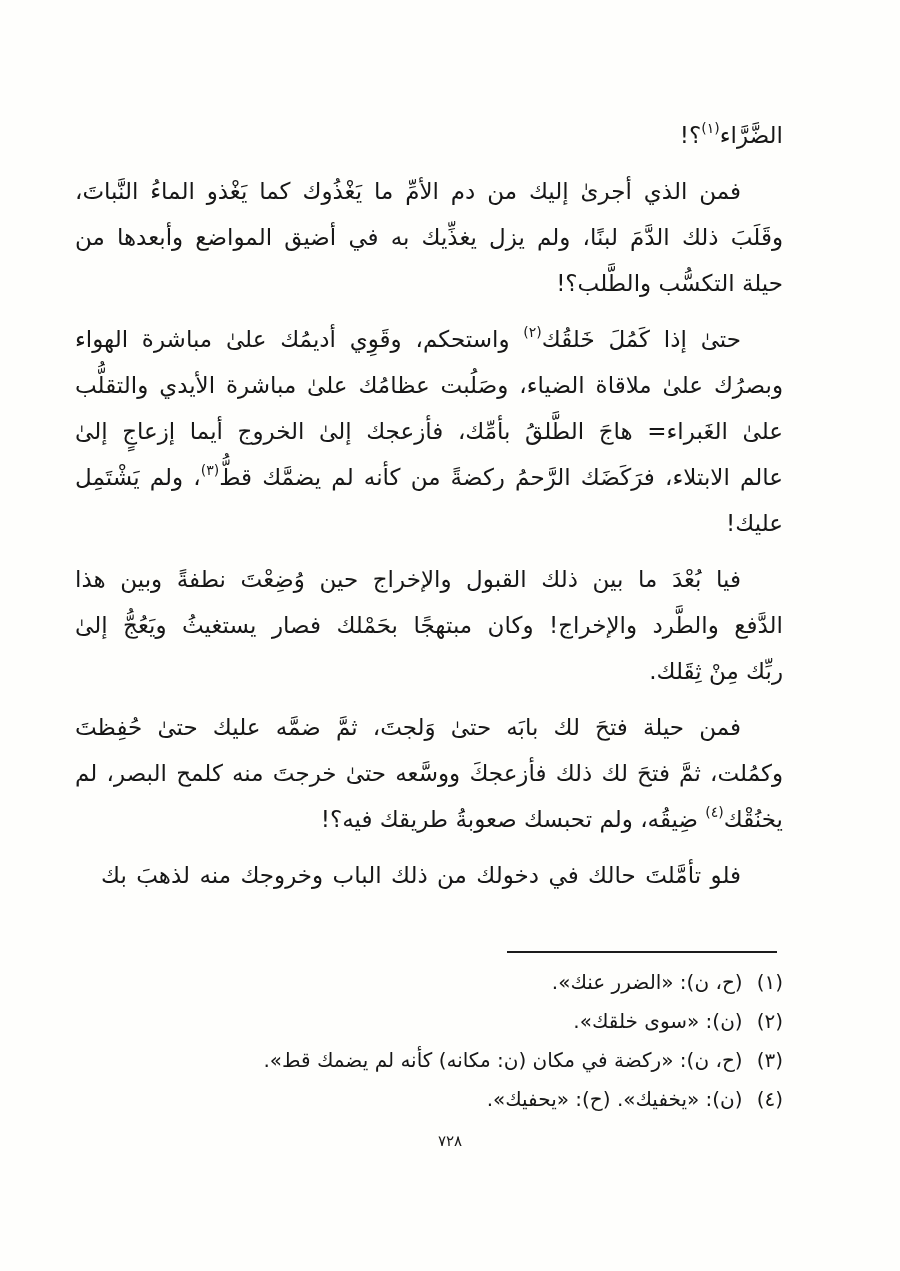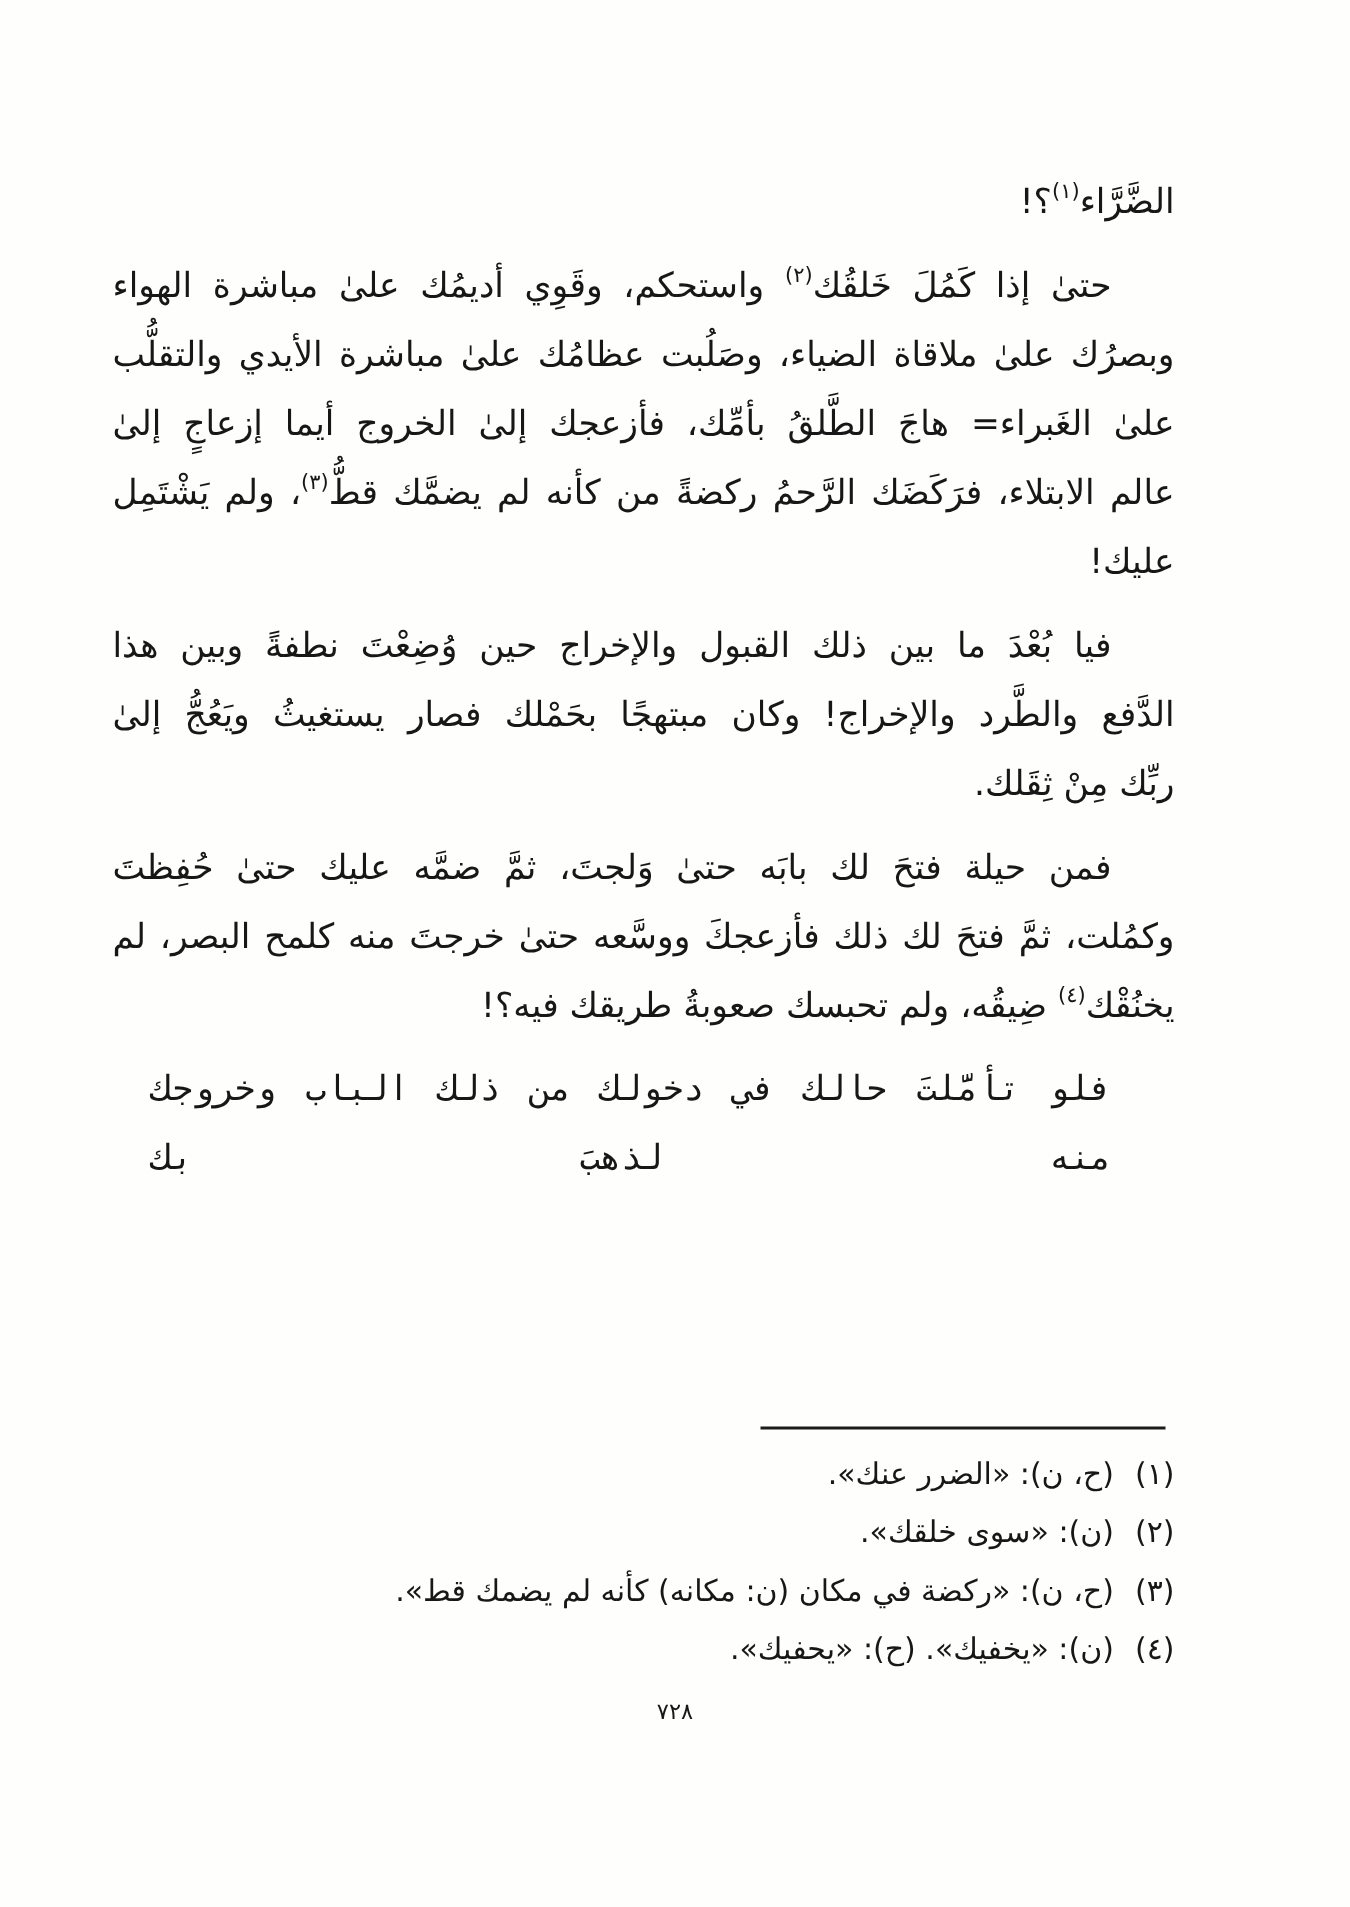--- a/index.html
+++ b/index.html
@@ -40,21 +40,20 @@
   }
   .line.first {
     padding-right: 42px;
   }
   .line.last {
     text-align-last: right;
   }
   .line.stretch-last {
     text-align-last: justify;
     padding-left: 26px;
-    font-family: Liberation Mono, monospace;
   }
   .line sup, .title-line sup {
     font-size: 14px;
     line-height: 0;
     vertical-align: 10px;
     letter-spacing: 0;
   }
   .footnotes {
     position: absolute;
     top: 951px;
@@ -90,20 +89,25 @@
 </style>
 </head>
 <body>
 
 <div class="page">
 
   <div class="text-block">
 
     <div class="title-line">الضَّرَّاء<sup>(١)</sup>؟!</div>
 
+    <div class="para">
+      <div class="line first">فمن الذي أجرىٰ إليك من دم الأمِّ ما يَغْذُوك كما يَغْذو الماءُ النَّباتَ،</div>
+      <div class="line">وقَلَبَ ذلك الدَّمَ لبنًا، ولم يزل يغذِّيك به في أضيق المواضع وأبعدها من</div>
+      <div class="line last">حيلة التكسُّب والطَّلب؟!</div>
+    </div>
 
     <div class="para">
       <div class="line first">حتىٰ إذا كَمُلَ خَلقُك<sup>(٢)</sup> واستحكم، وقَوِي أديمُك علىٰ مباشرة الهواء</div>
       <div class="line">وبصرُك علىٰ ملاقاة الضياء، وصَلُبت عظامُك علىٰ مباشرة الأيدي والتقلُّب</div>
       <div class="line">علىٰ الغَبراء= هاجَ الطَّلقُ بأمِّك، فأزعجك إلىٰ الخروج أيما إزعاجٍ إلىٰ</div>
       <div class="line">عالم الابتلاء، فرَكَضَك الرَّحمُ ركضةً من كأنه لم يضمَّك قطُّ<sup>(٣)</sup>، ولم يَشْتَمِل</div>
       <div class="line last">عليك!</div>
     </div>
 
     <div class="para">

